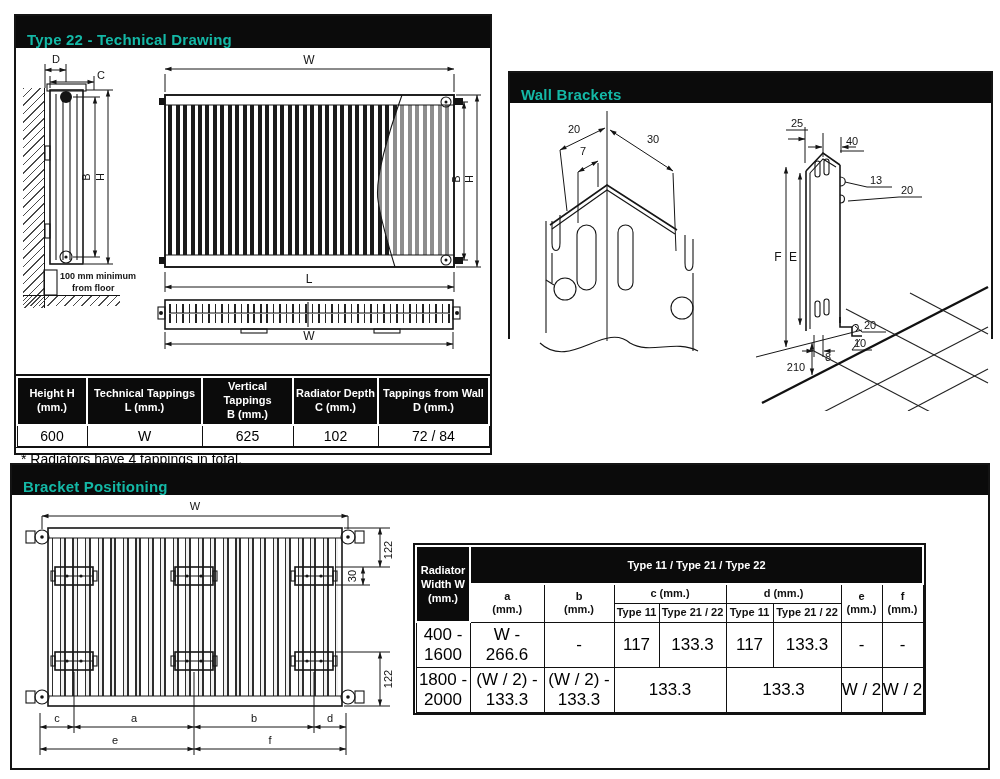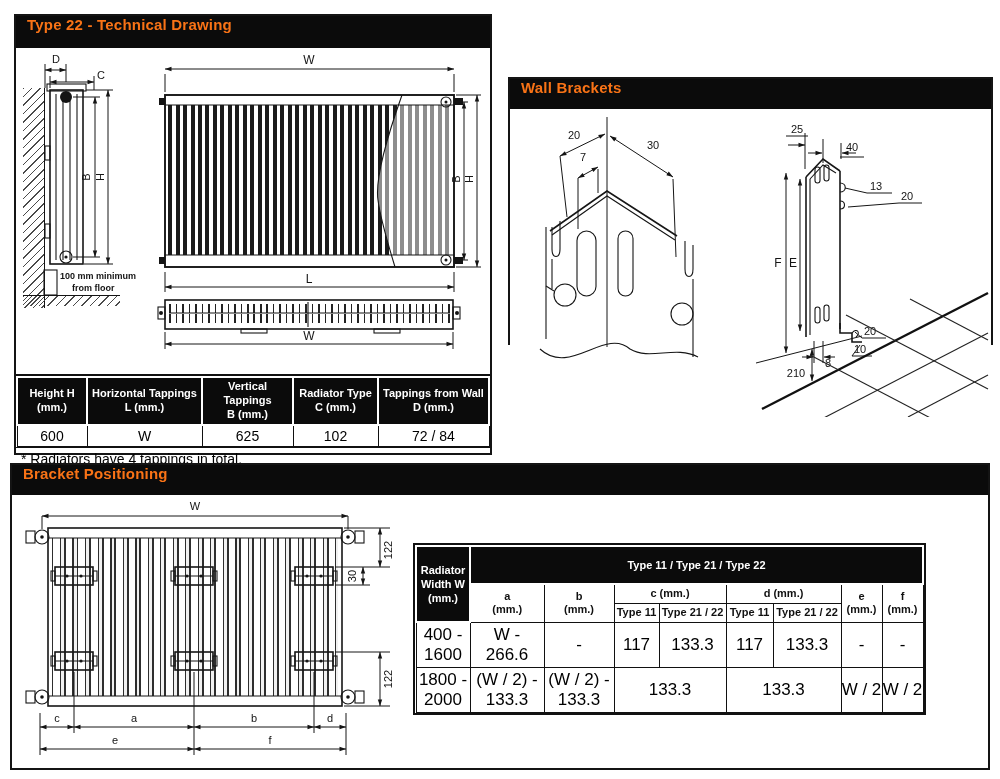--- a/index.html
+++ b/index.html
@@ -1,22 +1,22 @@
 <!DOCTYPE html>
 <html><head>
 <meta charset="utf-8">
 <style>
   * { margin:0; padding:0; box-sizing:border-box; }
   html,body { width:1000px; height:779px; }
   body { background:#ffffff; font-family:"Liberation Sans", sans-serif; position:relative; overflow:hidden; }
   .panel { position:absolute; border:2px solid #141414; background:#fff; }
-  .panel-header { background:#0b0b0b; color:#f97316; font-weight:bold; font-size:15px;
-                  padding-left:11px; letter-spacing:0.2px; display:flex; align-items:flex-start; }
+  .panel-header { background:#0b0b0b; color:#14b8a6; font-weight:bold; font-size:15px;
+                  padding-left:11px; letter-spacing:0.2px; display:flex; align-items:flex-end; }
   #panel-technical   { left:14px;  top:14px;  width:478px; height:441px; }
-  #panel-brackets    { left:508px; top:77px;  width:485px; height:268px; }
+  #panel-brackets    { left:508px; top:71px;  width:485px; height:268px; }
   #panel-positioning { left:10px;  top:463px; width:980px; height:307px; }
   #panel-technical .panel-header { height:32px; }
   #panel-brackets .panel-header, #panel-positioning .panel-header { height:30px; }
   .draw { position:relative; background:#fff; }
   #tech-draw { height:326px; }
   #brk-draw  { height:308px; }
   #pos-draw  { height:273px; }
   .tex { position:absolute; }
   .hatch { background:repeating-linear-gradient(135deg, #4a4a4a 0 1px, transparent 1px 6px); }
   #wall-hatch  { left:7px; top:40px; width:22px; height:220px; border-right:1.6px solid #141414; }
@@ -170,25 +170,25 @@
           <col style="width:70px">
           <col style="width:115px">
           <col style="width:91px">
           <col style="width:85px">
           <col>
         </colgroup>
       <tbody>
           <tr>
         <th class="pre">Height H
 (mm.)</th>
-        <th class="pre">Horizontal Tappings
+        <th class="pre">Technical Tappings
 L (mm.)</th>
         <th class="pre">Vertical Tappings
 B (mm.)</th>
-        <th class="pre">Radiator Type
+        <th class="pre">Radiator Depth
 C (mm.)</th>
         <th class="pre">Tappings from Wall
 D (mm.)</th>
       </tr>
       <tr>
         <td>600</td>
         <td>W</td>
         <td>625</td>
         <td>102</td>
         <td>72 / 84</td>

